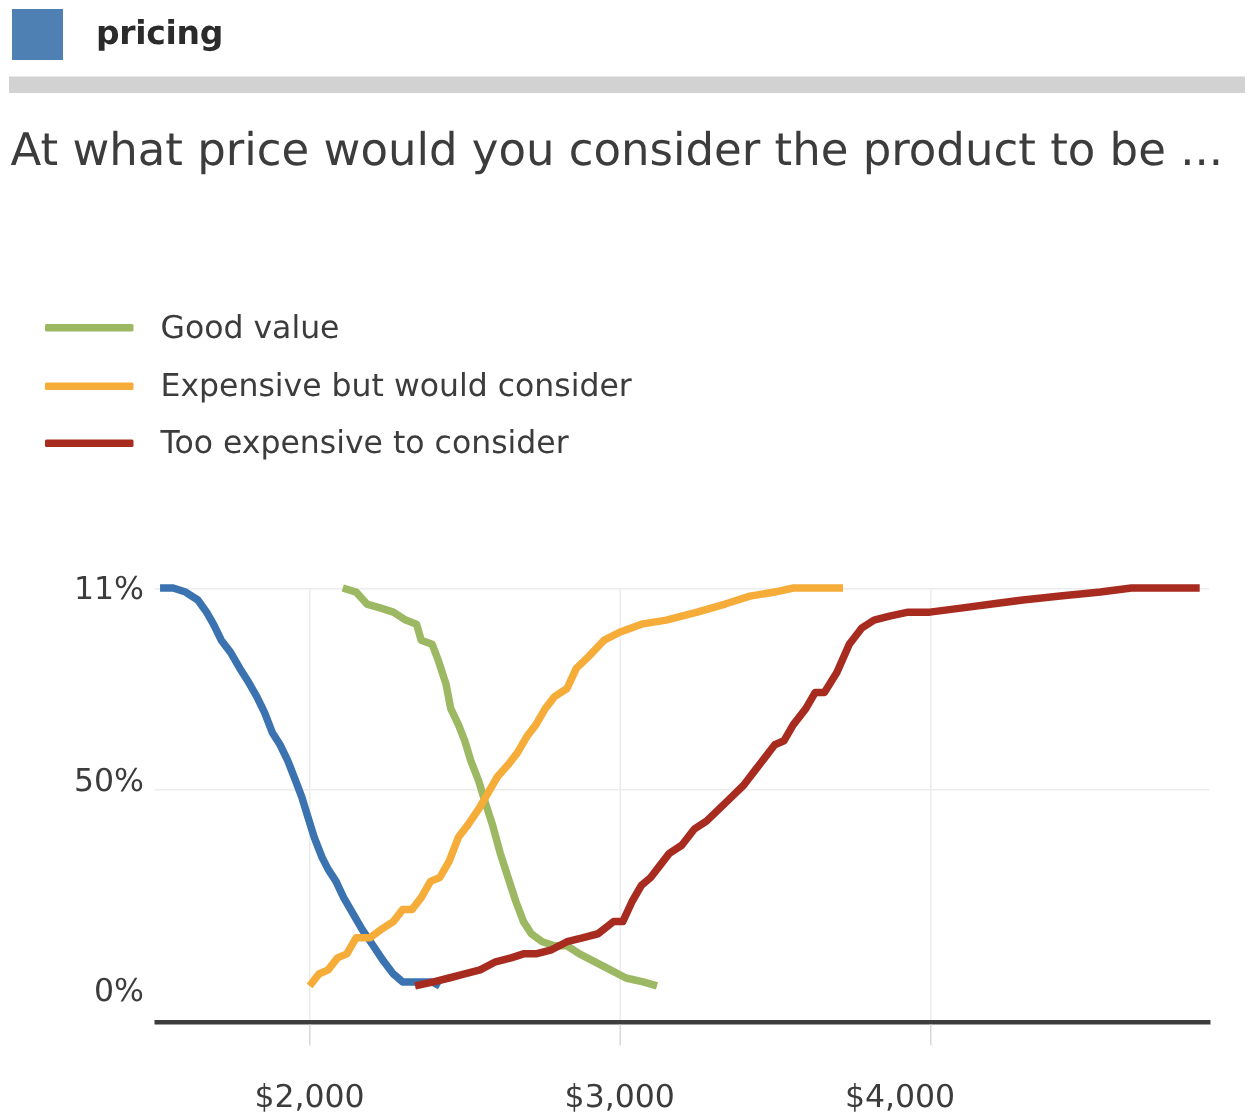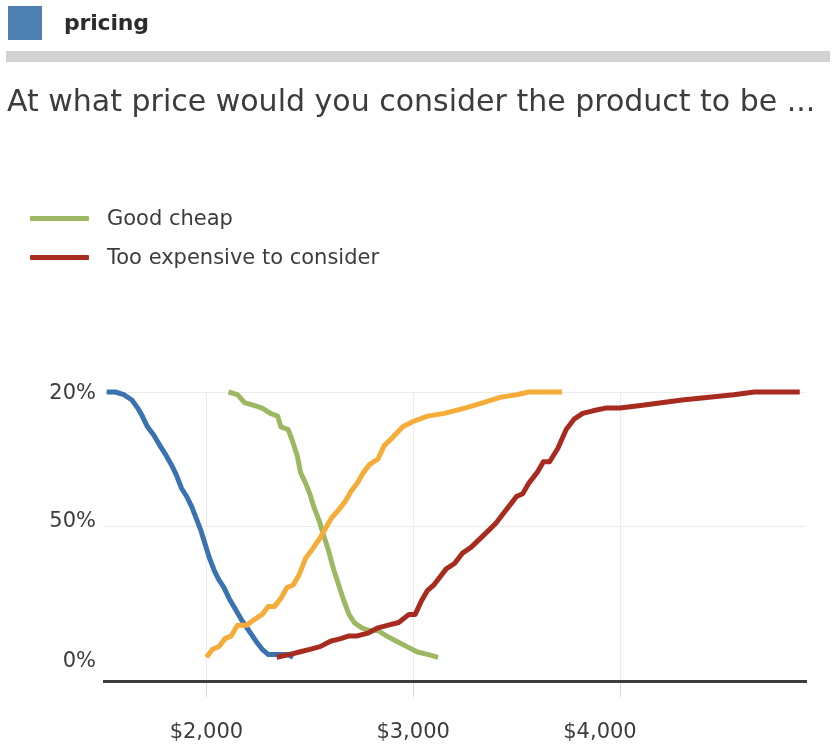--- a/index.html
+++ b/index.html
@@ -159,33 +159,37 @@
   <div id="header-swatch" style="background: rgb(78, 128, 180);"></div>
   <div id="header-title">pricing</div>
 </div>
 <div id="header-divider" style="background: rgb(210, 210, 210);"></div>
 
 <div id="question">At what price would you consider the product to be ...</div>
 
 <div id="legend">
     <div class="legend-row">
       <div class="legend-swatch" style="background: rgb(156, 184, 98);"></div>
-      <div class="legend-label">Good cheap</div>
+      <div class="legend-label">Good value</div>
+    </div>
+    <div class="legend-row">
+      <div class="legend-swatch" style="background: rgb(245, 172, 57);"></div>
+      <div class="legend-label">Expensive but would consider</div>
     </div>
     <div class="legend-row">
       <div class="legend-swatch" style="background: rgb(168, 43, 32);"></div>
       <div class="legend-label">Too expensive to consider</div>
     </div>
   </div>
 
 <div id="chart">
   <div id="ylabels">
       <div class="ylabel" style="top: 280px;">0%</div>
       <div class="ylabel" style="top: 140px;">50%</div>
-      <div class="ylabel" style="top: 12px;">20%</div>
+      <div class="ylabel" style="top: 12px;">11%</div>
     </div>
   <div id="plot">
       <div class="gridline-h" style="top: 134px;"></div>
       <div class="gridline-h" style="top: 0px;"></div>
       <div class="gridline-v" style="left: 103.382px;"></div>
       <div class="gridline-v" style="left: 310.147px;"></div>
       <div class="gridline-v" style="left: 516.912px;"></div>
     </div>
   <div id="axis-x-line"></div>
   <svg id="series-svg" viewBox="0 0 836 374">

